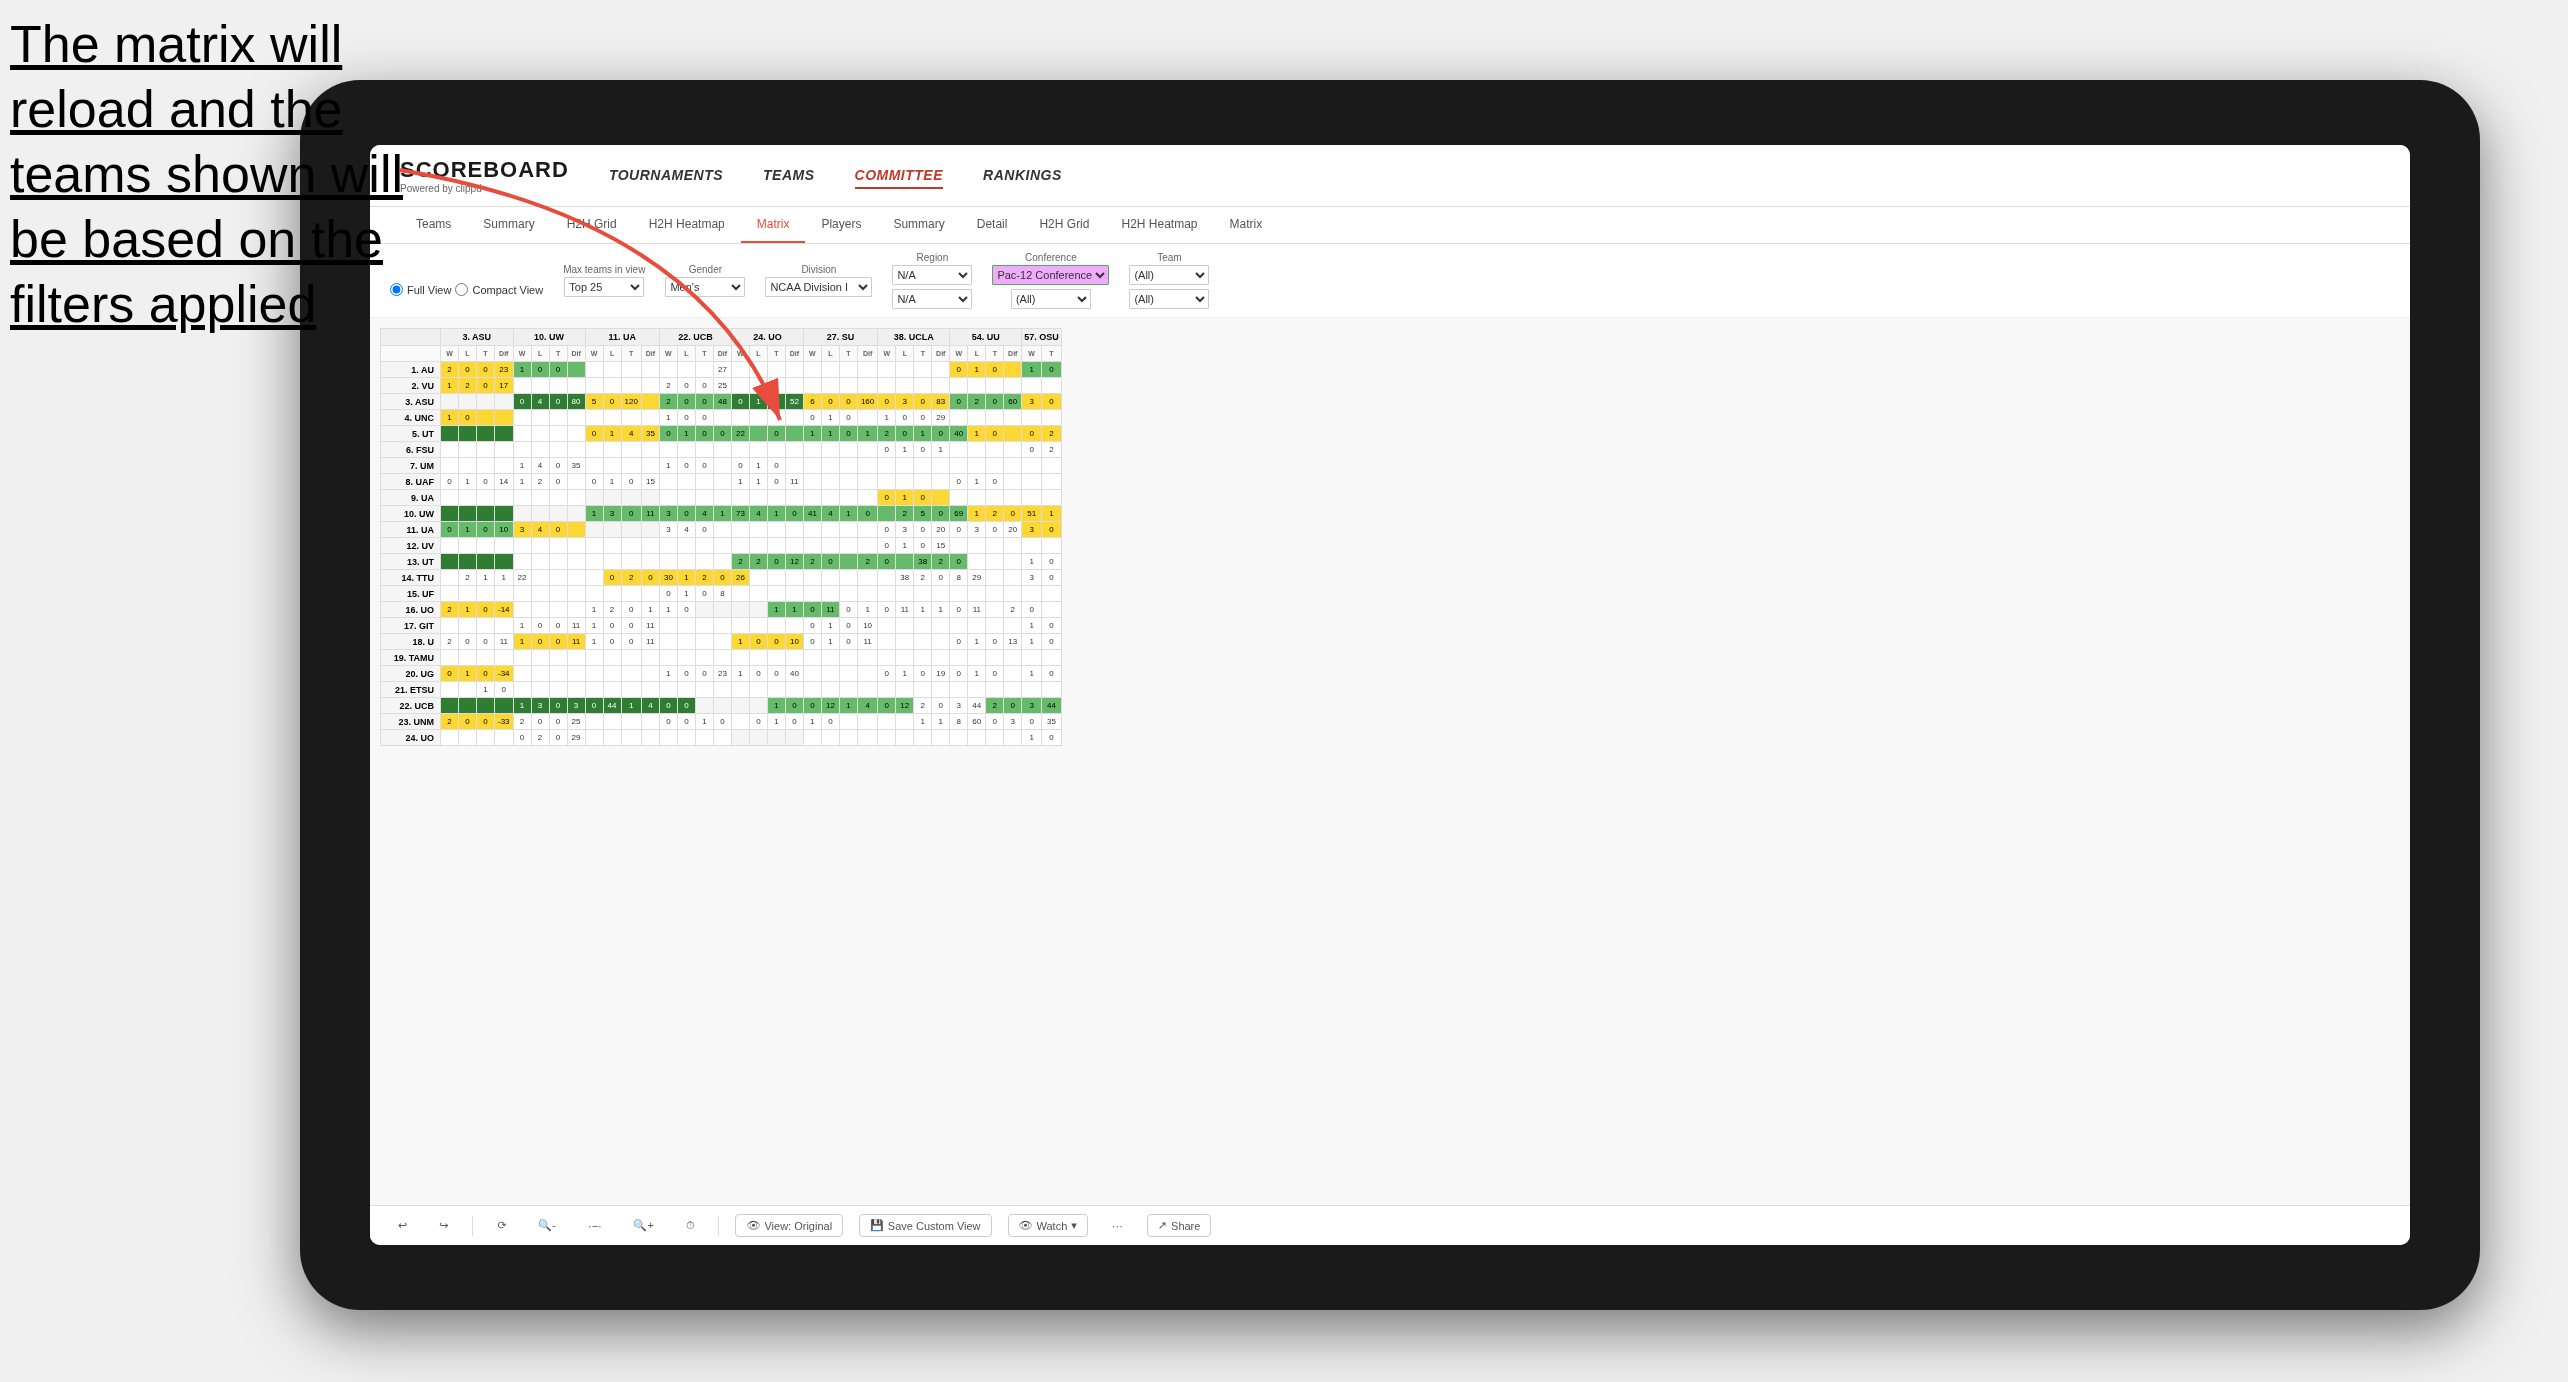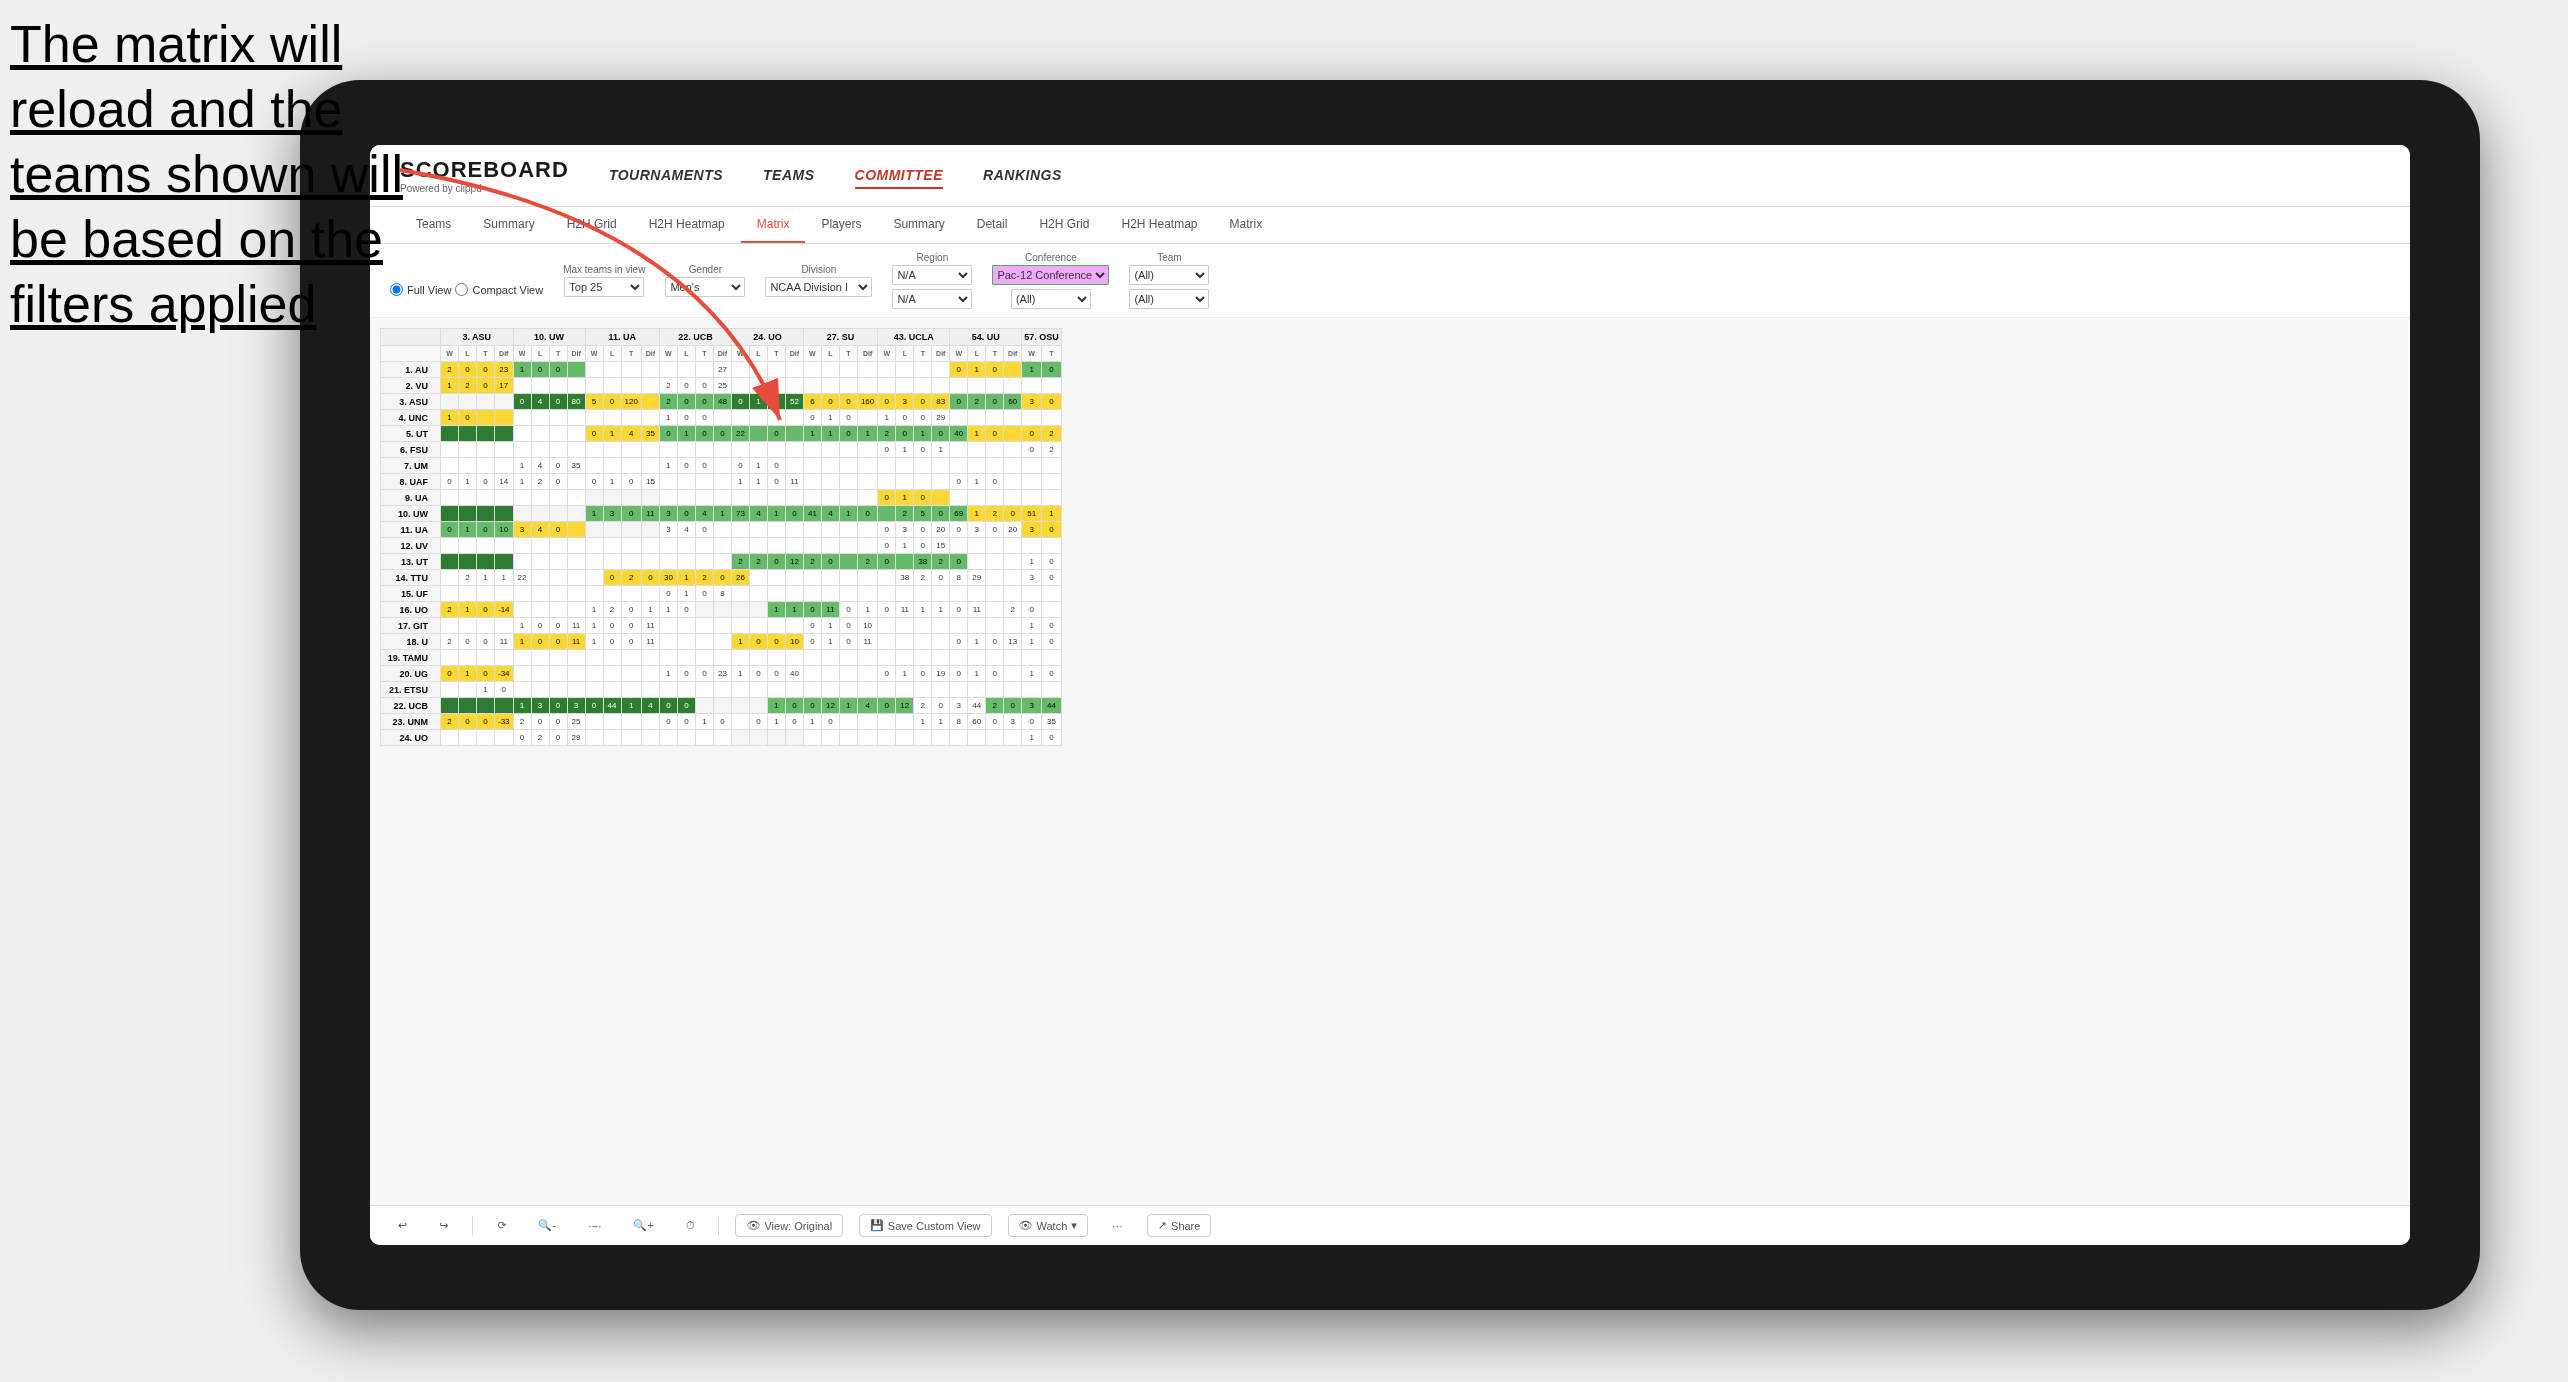--- a/index.html
+++ b/index.html
@@ -213,21 +213,21 @@
       min-width: 18px;
       height: 16px;
     }
 
     .matrix-table .row-header {
       text-align: right;
       font-weight: 600;
       background: #f5f5f5;
       min-width: 60px;
       font-size: 9px;
-      padding-right: 12px;
+      padding-right: 6px;
     }
 
     .matrix-table .col-header {
       font-weight: 700;
       background: #f0f0f0;
       font-size: 9px;
       padding: 3px 2px;
     }
 
     .matrix-table .sub-header {
@@ -406,21 +406,21 @@
           <thead>
             <tr>
               <th class="col-header row-header"></th>
 
               <th class="col-header" colspan="4">3. ASU</th>
               <th class="col-header" colspan="4">10. UW</th>
               <th class="col-header" colspan="4">11. UA</th>
               <th class="col-header" colspan="4">22. UCB</th>
               <th class="col-header" colspan="4">24. UO</th>
               <th class="col-header" colspan="4">27. SU</th>
-              <th class="col-header" colspan="4">43. UCLA</th>
+              <th class="col-header" colspan="4">38. UCLA</th>
               <th class="col-header" colspan="4">54. UU</th>
               <th class="col-header" colspan="2">57. OSU</th>
             </tr>
             <tr>
               <th class="sub-header row-header"></th>
 
               <th class="sub-header">W</th>
               <th class="sub-header">L</th>
               <th class="sub-header">T</th>
               <th class="sub-header">Dif</th>

